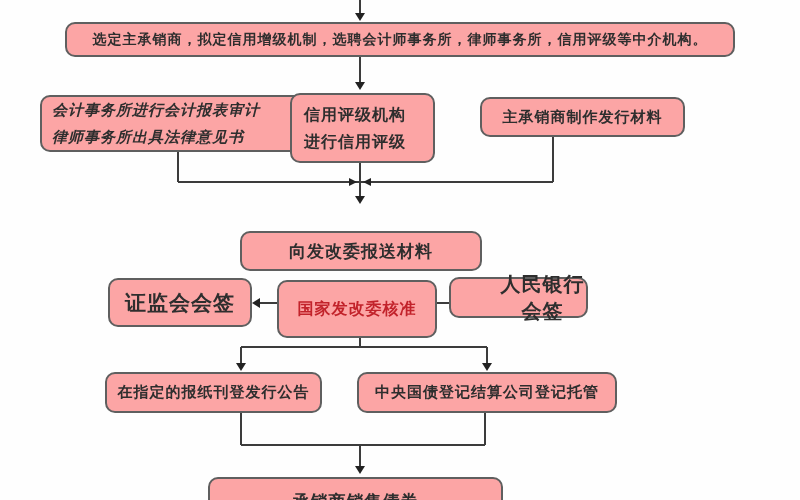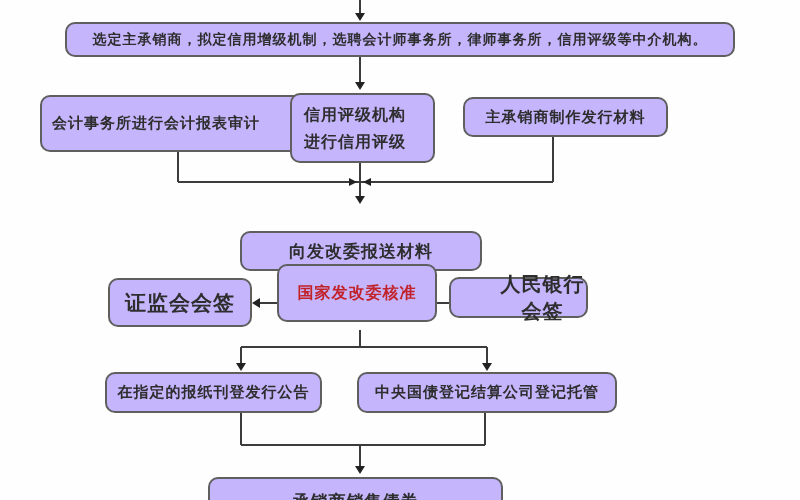--- a/index.html
+++ b/index.html
@@ -4,21 +4,21 @@
 <style>
   html,body{margin:0;padding:0;background:#ffffff;}
   #canvas{
     position:relative;width:800px;height:500px;overflow:hidden;
     background:#fefefe;
     font-family:"Liberation Sans","DejaVu Sans",sans-serif;
   }
   #connector-layer{position:absolute;left:0;top:0;z-index:1;}
   .node{
     position:absolute;z-index:2;box-sizing:border-box;
-    background:#c4b5fd;border:2px solid #5f5f5f;border-radius:10px;
+    background:#fca5a5;border:2px solid #5f5f5f;border-radius:10px;
     color:#2e2e2e;font-weight:600;
     display:flex;align-items:center;justify-content:center;
     text-align:center;letter-spacing:1px;
   }
   .node.left-align{justify-content:flex-start;text-align:left;}
   .lines{display:block;}
   .lines span{display:block;line-height:1.75;}
   .red-text{color:#c2232b;}
 </style>
 </head>
@@ -80,35 +80,36 @@
       <polygon points="260,298 260,308 252,303"></polygon>
       <polygon points="464,298 464,308 472,303"></polygon>
       <polygon points="236,363 246,363 241,371"></polygon>
       <polygon points="482,363 492,363 487,371"></polygon>
       <polygon points="355,466 365,466 360,474"></polygon>
     </g>
   </svg>
 
   <div class="node" style="left:65px;top:22px;width:670px;height:35px;font-size:14px;">选定主承销商，拟定信用增级机制，选聘会计师事务所，律师事务所，信用评级等中介机构。</div>
 
-  <div class="node left-align" style="left:40px;top:95px;width:274px;height:57px;font-size:15px;padding:0 10px;">
+  <div class="node left-align" style="left:40px;top:95px;width:274px;height:57px;font-size:15px;padding:0 10px;font-style:italic;">
     <span class="lines">
       <span>会计事务所进行会计报表审计</span>
+      <span>律师事务所出具法律意见书</span>
     </span>
   </div>
 
   <div class="node left-align" style="left:290px;top:93px;width:145px;height:70px;font-size:16px;padding:0 12px;line-height:1.7;">信用评级机构进行信用评级</div>
 
-  <div class="node" style="left:463px;top:97px;width:205px;height:40px;font-size:15px;">主承销商制作发行材料</div>
+  <div class="node" style="left:480px;top:97px;width:205px;height:40px;font-size:15px;">主承销商制作发行材料</div>
 
   <div class="node" style="left:240px;top:205px;width:242px;height:40px;font-size:17px;margin-top:26px;">向发改委报送材料</div>
 
   <div class="node" style="left:108px;top:278px;width:144px;height:49px;font-size:21px;text-align:center;">证监会会签</div>
 
-  <div class="node red-text" style="left:277px;top:264px;width:160px;height:58px;font-size:16px;font-weight:700;">国家发改委核准</div>
+  <div class="node red-text" style="left:277px;top:280px;width:160px;height:58px;font-size:16px;font-weight:700;">国家发改委核准</div>
 
   <div class="node" style="left:449px;top:277px;width:139px;height:41px;font-size:20px;padding-left:48px;">人民银行会签</div>
 
   <div class="node" style="left:357px;top:372px;width:260px;height:41px;font-size:15px;">中央国债登记结算公司登记托管</div>
 
   <div class="node" style="left:105px;top:372px;width:217px;height:41px;font-size:15px;">在指定的报纸刊登发行公告</div>
 
   <div class="node" style="left:208px;top:477px;width:295px;height:52px;font-size:17px;align-items:flex-start;padding-top:11px;">承销商销售债券</div>
 
 </div>

